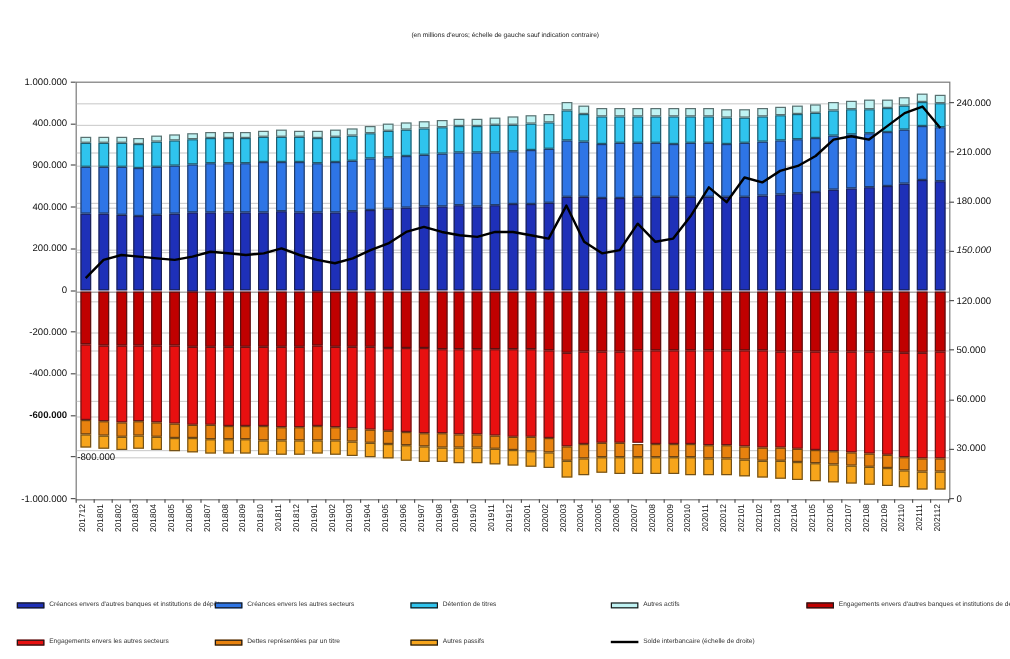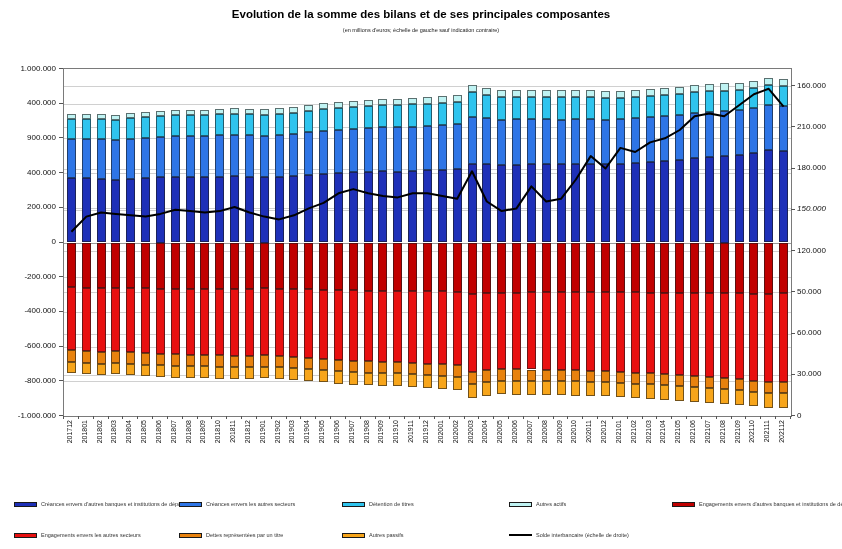--- a/index.html
+++ b/index.html
@@ -23,21 +23,20 @@
   .xtick{position:absolute;width:1px;height:3px;background:#555;top:416px;}
   .legend-item{position:absolute;display:flex;align-items:center;gap:4px;}
   .legend-swatch{display:inline-block;width:23px;height:5px;border:1px solid #1a1a1a;box-sizing:border-box;}
   .legend-line{display:inline-block;width:23px;height:2px;background:#000;}
   .legend-label{font-size:5.5px;color:#333;white-space:nowrap;}
 </style>
 </head>
 <body>
 
 <div class="page">
-  <div class="title">Evolution de la somme des bilans et de ses principales composantes</div>
   <div class="subtitle">(en millions d'euros; échelle de gauche sauf indication contraire)</div>
   <div class="plot" id="plot">
       <div class="grid" style="top: 34.7px;"></div>
       <div class="grid" style="top: 69.4px;"></div>
       <div class="grid" style="top: 104.1px;"></div>
       <div class="grid" style="top: 138.8px;"></div>
       <div class="grid zero" style="top: 173.5px;"></div>
       <div class="grid" style="top: 208.2px;"></div>
       <div class="grid" style="top: 242.9px;"></div>
       <div class="grid" style="top: 277.6px;"></div>
@@ -456,27 +455,27 @@
       <div class="ylab" style="top: 167.6px; left: 0px;">400.000</div>
       <div class="tickL" style="top: 172.1px; left: 59px;"></div>
       <div class="ylab" style="top: 202.3px; left: 0px;">200.000</div>
       <div class="tickL" style="top: 206.8px; left: 59px;"></div>
       <div class="ylab" style="top: 237px; left: 0px;">0</div>
       <div class="tickL" style="top: 241.5px; left: 59px;"></div>
       <div class="ylab" style="top: 271.7px; left: 0px;">-200.000</div>
       <div class="tickL" style="top: 276.2px; left: 59px;"></div>
       <div class="ylab" style="top: 306.4px; left: 0px;">-400.000</div>
       <div class="tickL" style="top: 310.9px; left: 59px;"></div>
-      <div class="ylab" style="top: 341.1px; left: 0px;">-600.000</div>
+      <div class="ylab" style="top: 341.1px; left: 0px; font-weight: bold;">-600.000</div>
       <div class="tickL" style="top: 345.6px; left: 59px;"></div>
-      <div class="ylab" style="top: 375.8px; left: 0px;">-800.000</div>
+      <div class="ylab" style="top: 375.8px; left: 0px; padding-left: 40px;">-800.000</div>
       <div class="tickL" style="top: 380.3px; left: 59px;"></div>
       <div class="ylab" style="top: 410.5px; left: 0px;">-1.000.000</div>
       <div class="tickL" style="top: 415px; left: 59px;"></div>
-      <div class="yrlab" style="top: 80.5px;">160.000</div>
+      <div class="yrlab" style="top: 80.5px;">240.000</div>
       <div class="tickL" style="top: 85px; left: 791px;"></div>
       <div class="yrlab" style="top: 121.75px;">210.000</div>
       <div class="tickL" style="top: 126.25px; left: 791px;"></div>
       <div class="yrlab" style="top: 163px;">180.000</div>
       <div class="tickL" style="top: 167.5px; left: 791px;"></div>
       <div class="yrlab" style="top: 204.25px; font-style: italic;">150.000</div>
       <div class="tickL" style="top: 208.75px; left: 791px;"></div>
       <div class="yrlab" style="top: 245.5px;">120.000</div>
       <div class="tickL" style="top: 250px; left: 791px;"></div>
       <div class="yrlab" style="top: 286.75px;">50.000</div>

